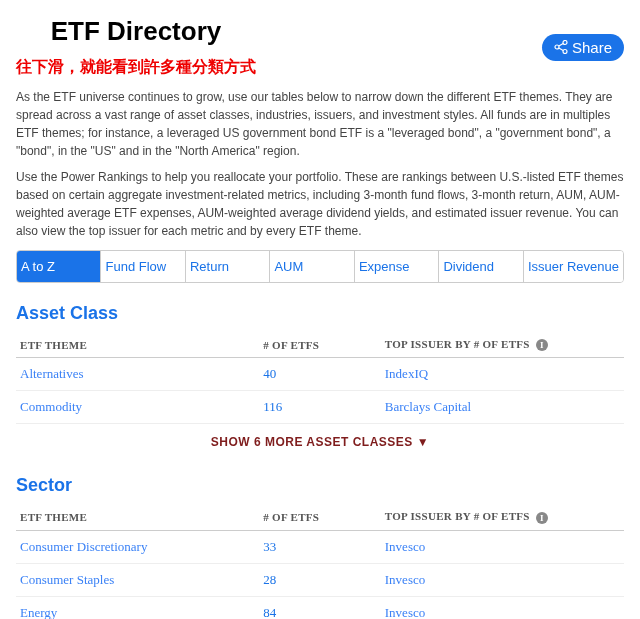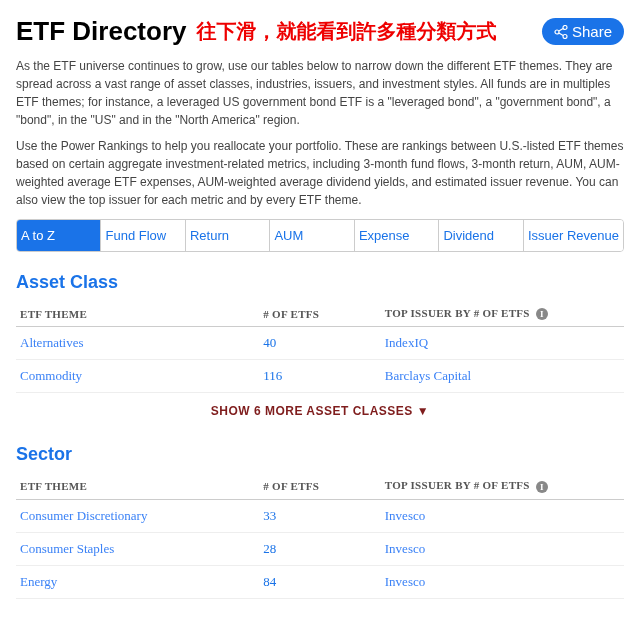--- a/index.html
+++ b/index.html
@@ -17,28 +17,29 @@
     .header-row {
       display: flex;
       align-items: center;
       justify-content: space-between;
       margin-bottom: 10px;
     }
     .header-left {
       display: flex;
       align-items: center;
       gap: 10px;
+      flex-direction: column;
     }
     .page-title {
       font-size: 26px;
       font-weight: bold;
       color: #000;
     }
     .chinese-text {
-      font-size: 20px;
+      font-size: 16px;
       color: #e00;
       font-weight: bold;
     }
     .share-btn {
       display: flex;
       align-items: center;
       gap: 4px;
       background: #1a73e8;
       color: #fff;
       border: none;

